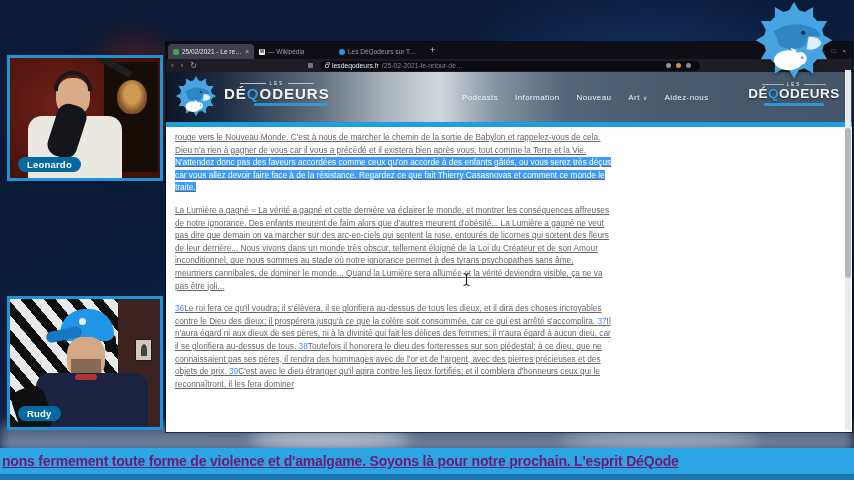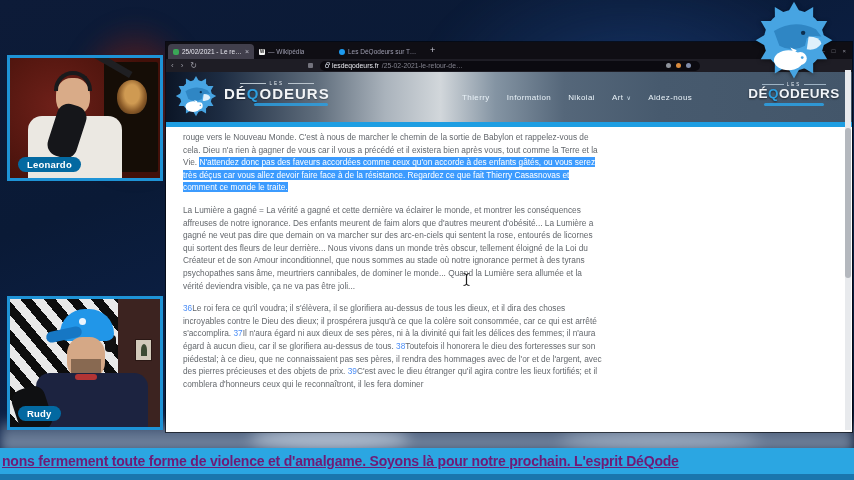--- a/index.html
+++ b/index.html
@@ -99,21 +99,21 @@
   .hlogo{position:absolute;left:6px;top:1px;width:48px;height:48px;}
   .hword{position:absolute;left:58px;top:9px;display:flex;flex-direction:column;align-items:center;}
   .les-row{display:flex;align-items:center;gap:4px;color:#e7edf2;font-size:4.5px;letter-spacing:2px;}
   .les-row i{display:block;width:26px;height:1px;background:#b9c4cd;}
   .wordmark{font-size:15px;font-weight:bold;color:#f2f4f6;letter-spacing:1px;line-height:15px;text-shadow:0 1px 1px rgba(0,0,0,.35);}
   .wordmark .q{color:#2d9fe0;}
   .tagline{width:74px;height:3px;background:#2d9fe0;opacity:.85;margin:2px 0 0 28px;border-radius:2px;}
   .mainnav{position:absolute;left:296px;top:21px;display:flex;gap:17px;color:#e9f2f8;font-size:8px;letter-spacing:.4px;white-space:nowrap;}
   .mainnav .chev{font-size:6px;margin-left:3px;color:#cfe0ec;}
   .article{padding:4px 0 0 9px;width:446px;font-size:8.3px;line-height:12.6px;color:#63676c;}
-  .article p{margin:0 8px 10px;}
+  .article p{margin:0 0 10px;text-decoration:underline;}
   .hl{background:#3c9bfe;color:#fff;}
   .vnum{color:#4b8df6;}
   .scrollbar{position:absolute;right:1px;top:28px;width:6px;height:360px;background:#e8eaed;}
   .scrollbar .thumb{position:absolute;left:0;top:58px;width:6px;height:150px;background:#b4b8be;border-radius:3px;}
 
   
   .overlay-logo{position:absolute;left:736px;top:0px;width:116px;height:118px;z-index:50;display:flex;flex-direction:column;align-items:center;}
   .overlay-logo svg{width:104px;height:84px;filter:drop-shadow(0 1px 2px rgba(0,0,0,.5));}
   .ol-les{display:flex;align-items:center;gap:3px;color:#e6eef5;font-size:4.5px;letter-spacing:2px;margin-top:-2px;}
   .ol-les i{display:block;width:22px;height:1px;background:#9fb3c4;}
@@ -238,23 +238,23 @@
         <div class="hword">
           <div class="les-row">
               <i></i>
               <span>LES</span>
               <i></i>
             </div>
           <div class="wordmark"><span>DÉ</span><span class="q">Q</span><span>ODEURS</span></div>
           <div class="tagline"></div>
         </div>
         <div class="mainnav">
-          <span>Thierry</span>
+          <span>Podcasts</span>
           <span>Information</span>
-          <span>Nikolai</span>
+          <span>Nouveau</span>
           <span><span>Art</span><span class="chev">∨</span></span>
           <span>Aidez-nous</span>
         </div>
       </div>
       <div class="blue-bar"></div>
       <div class="article">
         <p><span>rouge vers le Nouveau Monde. C'est à nous de marcher le chemin de la sortie de Babylon et rappelez-vous de cela. Dieu n'a rien à gagner de vous car il vous a précédé et il existera bien après vous, tout comme la Terre et la Vie. </span><span class="hl">N'attendez donc pas des faveurs accordées comme ceux qu'on accorde à des enfants gâtés, ou vous serez très déçus car vous allez devoir faire face à de la résistance. Regardez ce que fait Thierry Casasnovas et comment ce monde le traite.</span></p>
         <p>La Lumière a gagné = La vérité a gagné et cette dernière va éclairer le monde, et montrer les conséquences affreuses de notre ignorance. Des enfants meurent de faim alors que d'autres meurent d'obésité... La Lumière a gagné ne veut pas dire que demain on va marcher sur des arc-en-ciels qui sentent la rose, entourés de licornes qui sortent des fleurs de leur derrière... Nous vivons dans un monde très obscur, tellement éloigné de la Loi du Créateur et de son Amour inconditionnel, que nous sommes au stade où notre ignorance permet à des tyrans psychopathes sans âme, meurtriers cannibales, de dominer le monde... Quand la Lumière sera allumée et la vérité deviendra visible, ça ne va pas être joli...</p>
         <p><span class="vnum">36</span><span>Le roi fera ce qu'il voudra; il s'élèvera, il se glorifiera au-dessus de tous les dieux, et il dira des choses incroyables contre le Dieu des dieux; il prospérera jusqu'à ce que la colère soit consommée, car ce qui est arrêté s'accomplira. </span><span class="vnum">37</span><span>Il n'aura égard ni aux dieux de ses pères, ni à la divinité qui fait les délices des femmes; il n'aura égard à aucun dieu, car il se glorifiera au-dessus de tous. </span><span class="vnum">38</span><span>Toutefois il honorera le dieu des forteresses sur son piédestal; à ce dieu, que ne connaissaient pas ses pères, il rendra des hommages avec de l'or et de l'argent, avec des pierres précieuses et des objets de prix. </span><span class="vnum">39</span><span>C'est avec le dieu étranger qu'il agira contre les lieux fortifiés; et il comblera d'honneurs ceux qui le reconnaîtront, il les fera dominer</span></p>
       </div>

